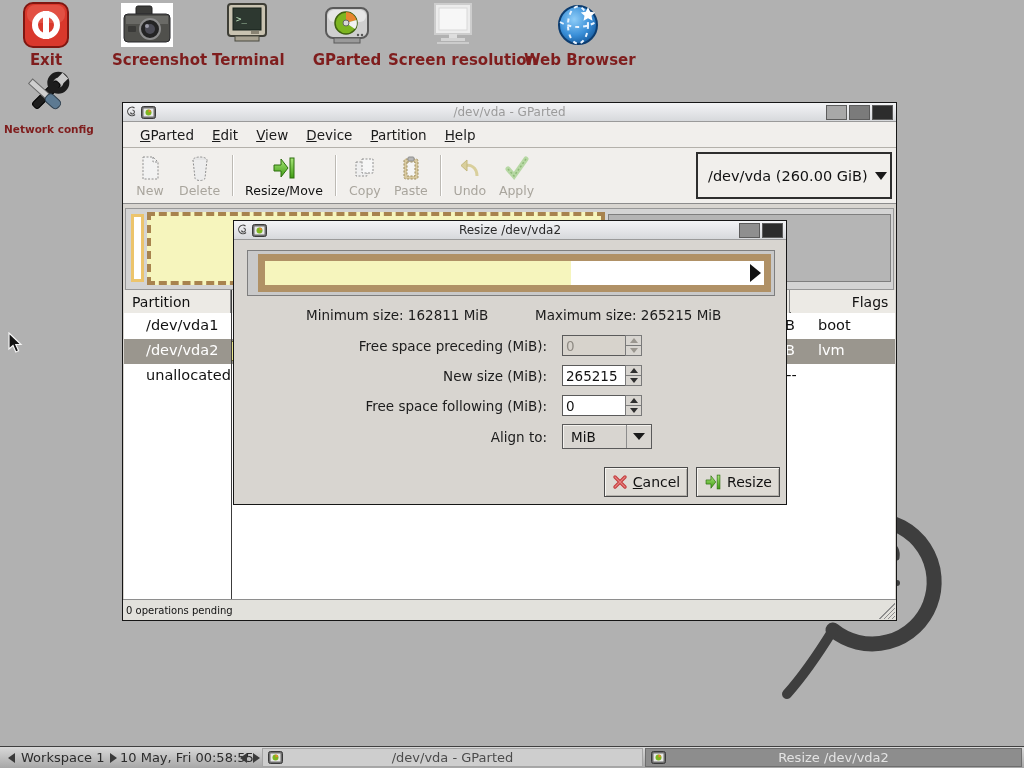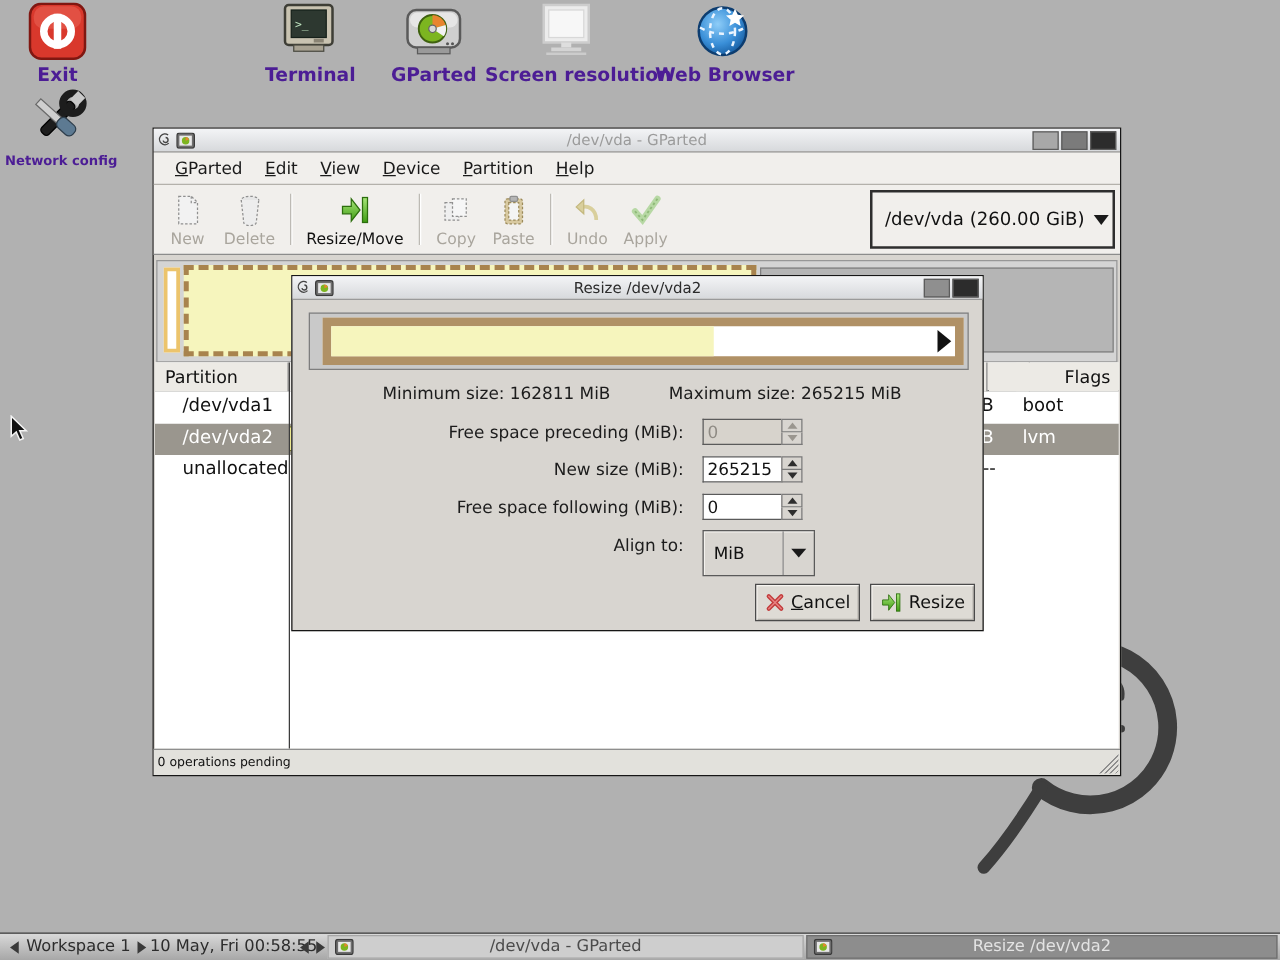--- a/index.html
+++ b/index.html
@@ -3,21 +3,21 @@
 <meta charset="utf-8">
 <style>
   * { margin:0; padding:0; box-sizing:border-box; }
   html,body { width:1024px; height:768px; overflow:hidden; }
   body { font-family:"DejaVu Sans", sans-serif; background:#b1b1b1; position:relative; }
   #desktop { position:absolute; inset:0; }
 
   
   .dicon { position:absolute; text-align:center; cursor:pointer; }
   .dicon .glyph { display:block; margin:0 auto; }
-  .dicon .lbl { display:block; margin-top:3px; color:#4c1d95; font-weight:bold; font-size:15px; white-space:nowrap; }
+  .dicon .lbl { display:block; margin-top:3px; color:#7f1d1d; font-weight:bold; font-size:15px; white-space:nowrap; }
   .dicon.small .lbl { font-size:10.5px; }
 
   
   #watermark { position:absolute; left:775px; top:488px; z-index:1; }
 
   
   .win { position:absolute; background:#d8d5d0; border:1px solid #161616; }
   .titlebar { height:19px; background:linear-gradient(#f3f4f6,#d7d9dc); border-bottom:1px solid #9a9a9a;
               display:flex; align-items:center; padding:0 3px; position:relative; }
   .titlebar .ticons { display:flex; align-items:center; gap:3px; }
@@ -85,21 +85,21 @@
   .spin input { flex:1; min-width:0; border:1px solid #5a5a5a; border-right:none; background:#fff; font-family:"DejaVu Sans",sans-serif;
                 font-size:13.5px; padding:0 0 0 3px; color:#111; outline:none; }
   .spin.disabled input { background:#d7d3cc; color:#8f8b84; }
   .spinner { width:17px; display:flex; flex-direction:column; }
   .spcell { flex:1; border:1px solid #7a7a7a; background:#d8d5d0; display:flex; align-items:center; justify-content:center; cursor:pointer; }
   .spcell + .spcell { border-top:none; }
   .tri-up { width:0;height:0;border-left:4px solid transparent;border-right:4px solid transparent;border-bottom:5px solid #2e2e2e; }
   .tri-dn { width:0;height:0;border-left:4px solid transparent;border-right:4px solid transparent;border-top:5px solid #2e2e2e; }
   .spin.disabled .tri-up { border-bottom-color:#9a968f; } .spin.disabled .tri-dn { border-top-color:#9a968f; }
 
-  #aligncombo { position:absolute; left:328px; top:203px; width:90px; height:37px; background:#d8d5d0;
+  #aligncombo { position:absolute; left:328px; top:203px; width:90px; height:25px; background:#d8d5d0;
                 border:1px solid #5a5a5a; box-shadow:inset 1px 1px 0 #f4f2ee; display:flex; align-items:center; cursor:pointer; }
   #aligncombo .cval { font-size:13.5px; padding-left:8px; color:#111; }
   #aligncombo .vsep { width:1px; align-self:stretch; margin-left:auto; background:#8c8c8c; }
   #aligncombo .arrow-down { border-left-width:6px; border-right-width:6px; border-top-width:7px; margin:0 6px; }
 
   .dlgbtn { position:absolute; top:246px; width:84px; height:30px; background:#dedbd5; border:1px solid #4a4a4a;
             box-shadow:inset 1px 1px 0 #f7f5f1, inset -1px -1px 0 #b4b1ab; display:flex; align-items:center; justify-content:center;
             gap:5px; font-size:14px; color:#111; cursor:pointer; }
   #btn-cancel { left:370px; } #btn-resize { left:462px; }
 
@@ -134,20 +134,33 @@
   <div class="dicon" style="left:16px; top:2px; width:60px;">
     <svg class="glyph" width="48" height="46" viewBox="0 0 48 46">
       <rect x="2" y="1" width="44" height="44" rx="9" fill="#d9382c" stroke="#801711" stroke-width="2"></rect>
       <rect x="5" y="3" width="38" height="18" rx="8" fill="#e4564a" opacity="0.8"></rect>
       <circle cx="24" cy="23" r="11" fill="none" stroke="#ffffff" stroke-width="6"></circle>
       <rect x="21" y="9" width="6" height="28" fill="#ffffff"></rect>
     </svg>
     <span class="lbl">Exit</span>
   </div>
 
+  <div class="dicon" style="left:112px; top:2px; width:70px;">
+    <svg class="glyph" width="54" height="46" viewBox="0 0 54 46">
+      <rect x="1" y="1" width="52" height="44" fill="#ffffff"></rect>
+      <rect x="16" y="4" width="16" height="10" rx="2" fill="#3c3c3a" stroke="#222"></rect>
+      <rect x="4" y="12" width="46" height="28" rx="4" fill="#50504c" stroke="#26262a"></rect>
+      <rect x="6" y="14" width="42" height="8" fill="#6a6a66"></rect>
+      <circle cx="30" cy="27" r="10" fill="#242424" stroke="#8d8d8d" stroke-width="2"></circle>
+      <circle cx="30" cy="27" r="5" fill="#4b4b55"></circle>
+      <circle cx="27" cy="24" r="2" fill="#9a9aa6"></circle>
+      <rect x="8" y="24" width="8" height="6" rx="1" fill="#3a3a38"></rect>
+    </svg>
+    <span class="lbl">Screenshot</span>
+  </div>
 
   <div class="dicon" style="left:212px; top:2px; width:70px;">
     <svg class="glyph" width="48" height="46" viewBox="0 0 48 46">
       <rect x="5" y="2" width="38" height="32" rx="3" fill="#c9c3b1" stroke="#3e3e36" stroke-width="2"></rect>
       <rect x="10" y="6" width="28" height="22" fill="#2d3830" stroke="#16201a"></rect>
       <text x="13" y="20" font-family="DejaVu Sans Mono, monospace" font-size="9" fill="#bfe3bf">&gt;_</text>
       <rect x="12" y="34" width="24" height="5" fill="#a8a292" stroke="#4a4a40"></rect>
       <rect x="28" y="29" width="8" height="3" fill="#8a8474"></rect>
     </svg>
     <span class="lbl">Terminal</span>

